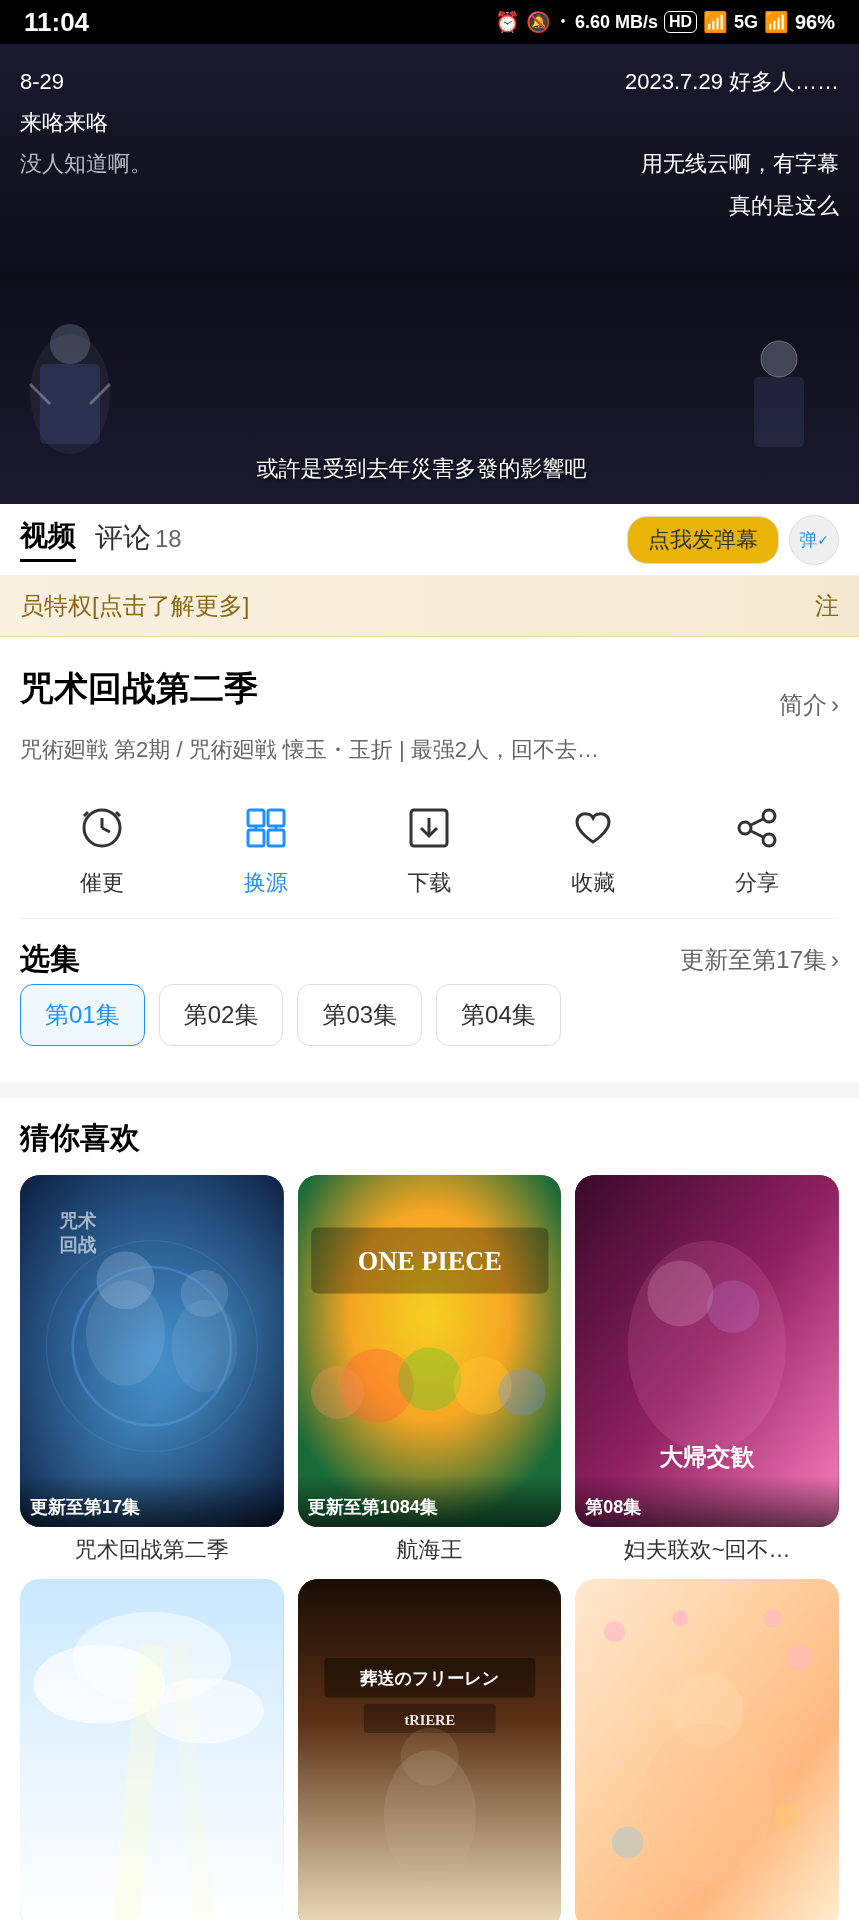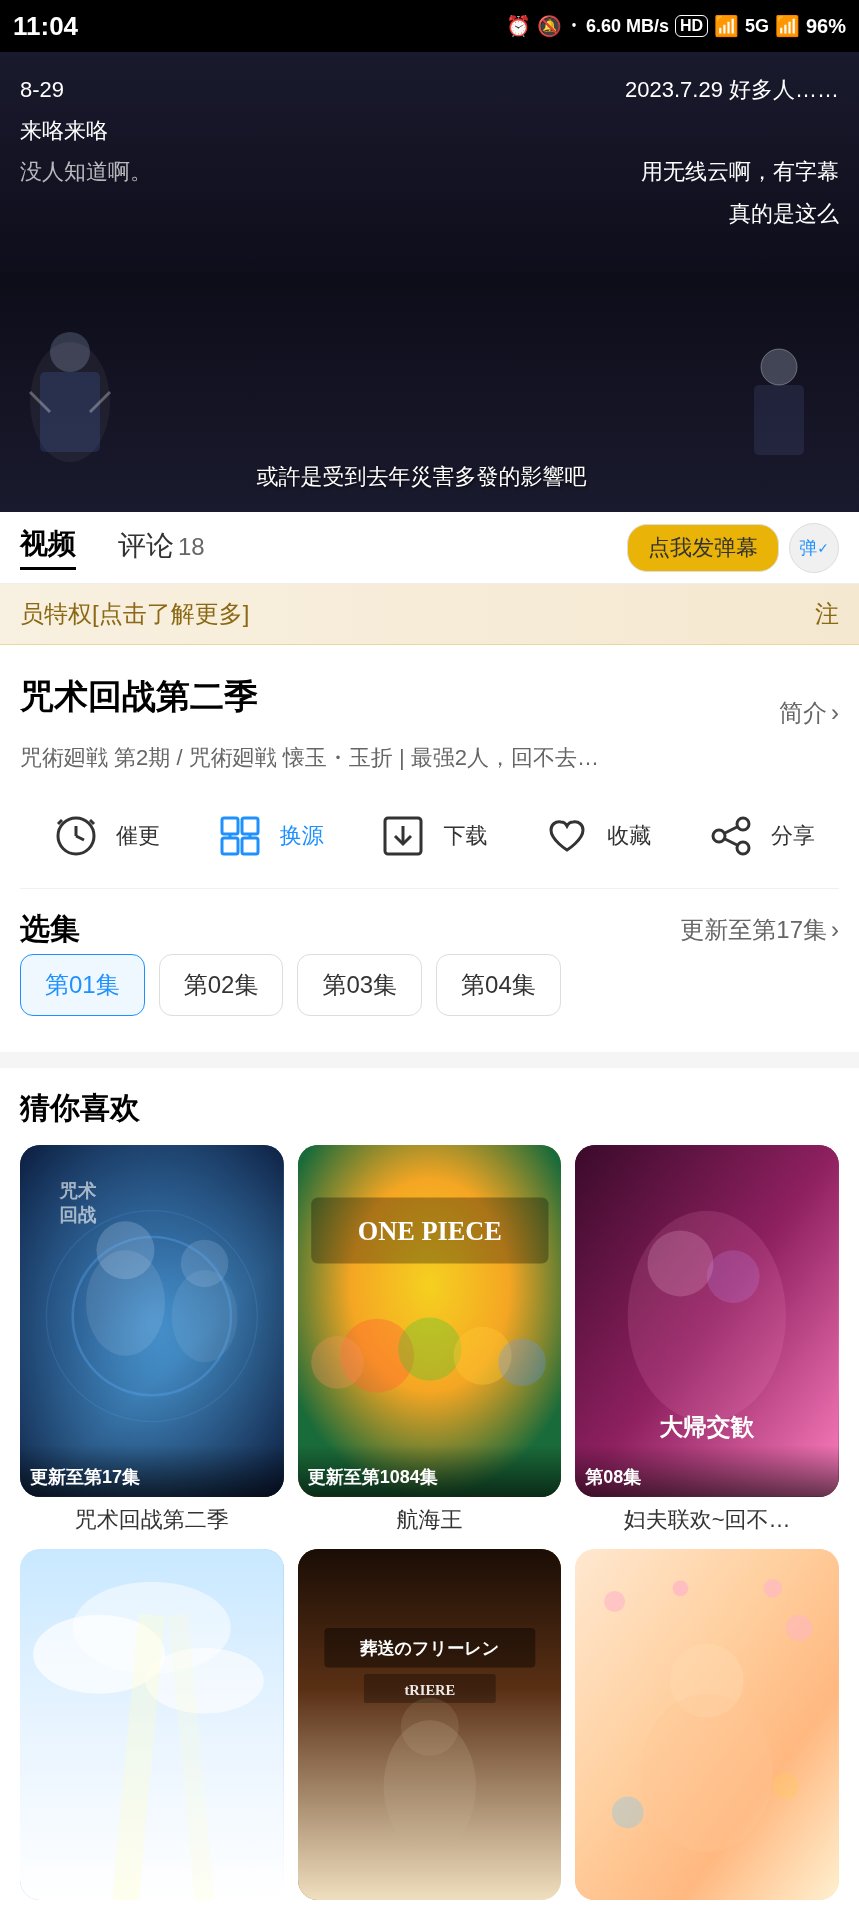--- a/index.html
+++ b/index.html
@@ -12,22 +12,22 @@
       overflow-x: hidden;
     }
 
     
     .status-bar {
       background: #000;
       color: #fff;
       display: flex;
       justify-content: space-between;
       align-items: center;
-      padding: 6px 13px;
-      height: 52px;
+      padding: 6px 24px;
+      height: 44px;
       font-size: 24px;
       font-weight: 600;
     }
     .status-time { font-size: 26px; font-weight: 700; }
     .status-icons { display: flex; align-items: center; gap: 6px; font-size: 20px; }
 
     
     .video-area {
       background: #1a1a2e;
       width: 100%;
@@ -66,21 +66,21 @@
     }
 
     
     .tab-bar {
       background: #fff;
       display: flex;
       align-items: center;
       padding: 0 20px;
       height: 72px;
       border-bottom: 1px solid #eee;
-      gap: 42px;
+      gap: 19px;
     }
     .tab-item {
       font-size: 28px;
       color: #333;
       padding-bottom: 4px;
       cursor: pointer;
     }
     .tab-item.active {
       color: #000;
       font-weight: 700;
@@ -166,21 +166,21 @@
 
     
     .action-row {
       display: flex;
       justify-content: space-around;
       padding: 10px 0 20px;
       border-bottom: 1px solid #f0f0f0;
     }
     .action-item {
       display: flex;
-      flex-direction: row;
+      flex-direction: column;
       align-items: center;
       gap: 8px;
       cursor: pointer;
     }
     .action-icon {
       width: 64px;
       height: 64px;
       display: flex;
       align-items: center;
       justify-content: center;

